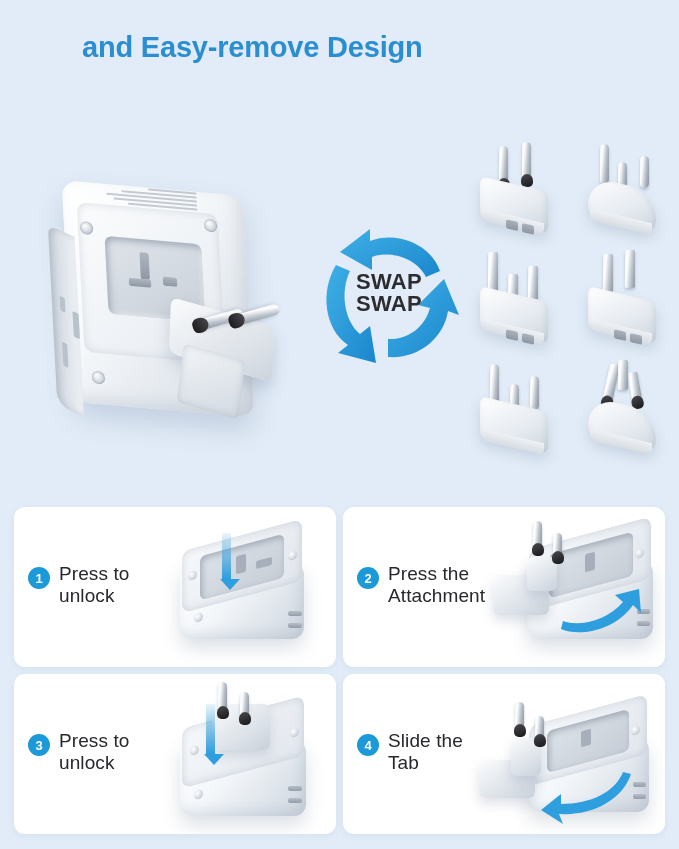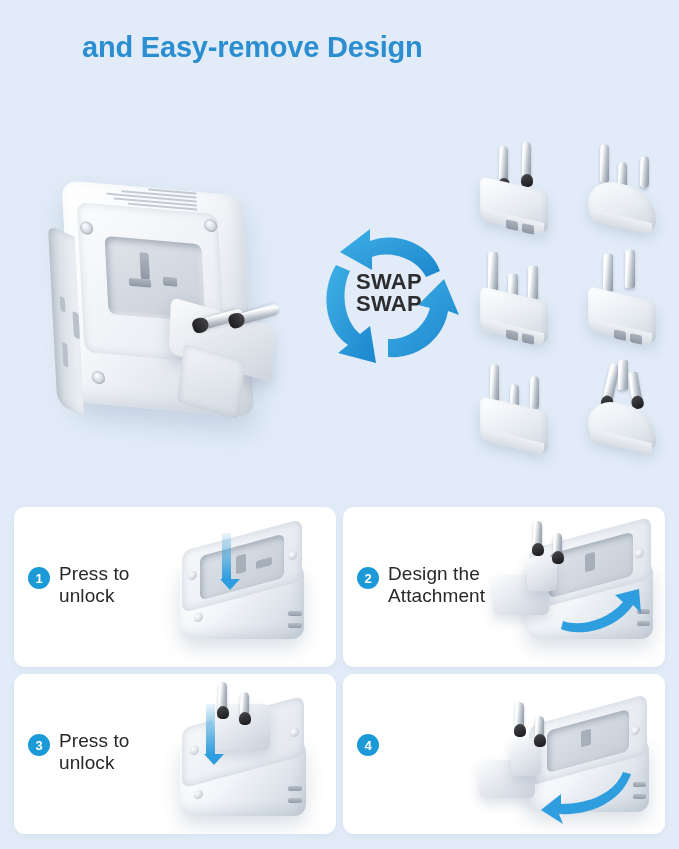--- a/index.html
+++ b/index.html
@@ -406,21 +406,21 @@
       <div class="arrow-down" style="left:60px;top:14px;">
         <div class="shaft" style="height:46px;"></div>
         <div class="head"></div>
       </div>
     </div>
   </div>
 
   <div class="card c2">
     <div class="step-row">
       <div class="badge">2</div>
-      <div class="step-label">Design the
+      <div class="step-label">Press the
 Attachment</div>
     </div>
     <div class="mini" style="left:150px;top:12px;width:170px;height:140px;">
       <div class="m-body" style="left:34px;top:42px;width:126px;height:78px;"></div>
       <div class="m-top" style="left:36px;top:14px;width:122px;height:62px;"></div>
       <div class="m-recess" style="left:56px;top:24px;width:84px;height:44px;"></div>
       <div class="m-slot" style="left:92px;top:34px;width:10px;height:18px;"></div>
       <div class="m-screw" style="left:142px;top:30px;"></div>
       <div class="m-usb" style="left:144px;top:90px;width:13px;height:5px;"></div>
       <div class="m-usb" style="left:144px;top:102px;width:13px;height:5px;"></div>
@@ -462,20 +462,22 @@
       <div class="arrow-down" style="left:44px;top:22px;">
         <div class="shaft" style="height:50px;"></div>
         <div class="head"></div>
       </div>
     </div>
   </div>
 
   <div class="card c4">
     <div class="step-row">
       <div class="badge">4</div>
+      <div class="step-label">Slide the
+Tab</div>
     </div>
     <div class="mini" style="left:128px;top:22px;width:190px;height:140px;">
       <div class="m-body" style="left:56px;top:42px;width:122px;height:74px;"></div>
       <div class="m-top" style="left:58px;top:14px;width:118px;height:60px;"></div>
       <div class="m-recess" style="left:76px;top:24px;width:82px;height:42px;"></div>
       <div class="m-slot" style="left:110px;top:34px;width:10px;height:16px;"></div>
       <div class="m-screw" style="left:160px;top:30px;"></div>
       <div class="m-usb" style="left:162px;top:86px;width:13px;height:5px;"></div>
       <div class="m-usb" style="left:162px;top:98px;width:13px;height:5px;"></div>
       <div class="m-attach" style="left:8px;top:64px;width:56px;height:38px;"></div>

